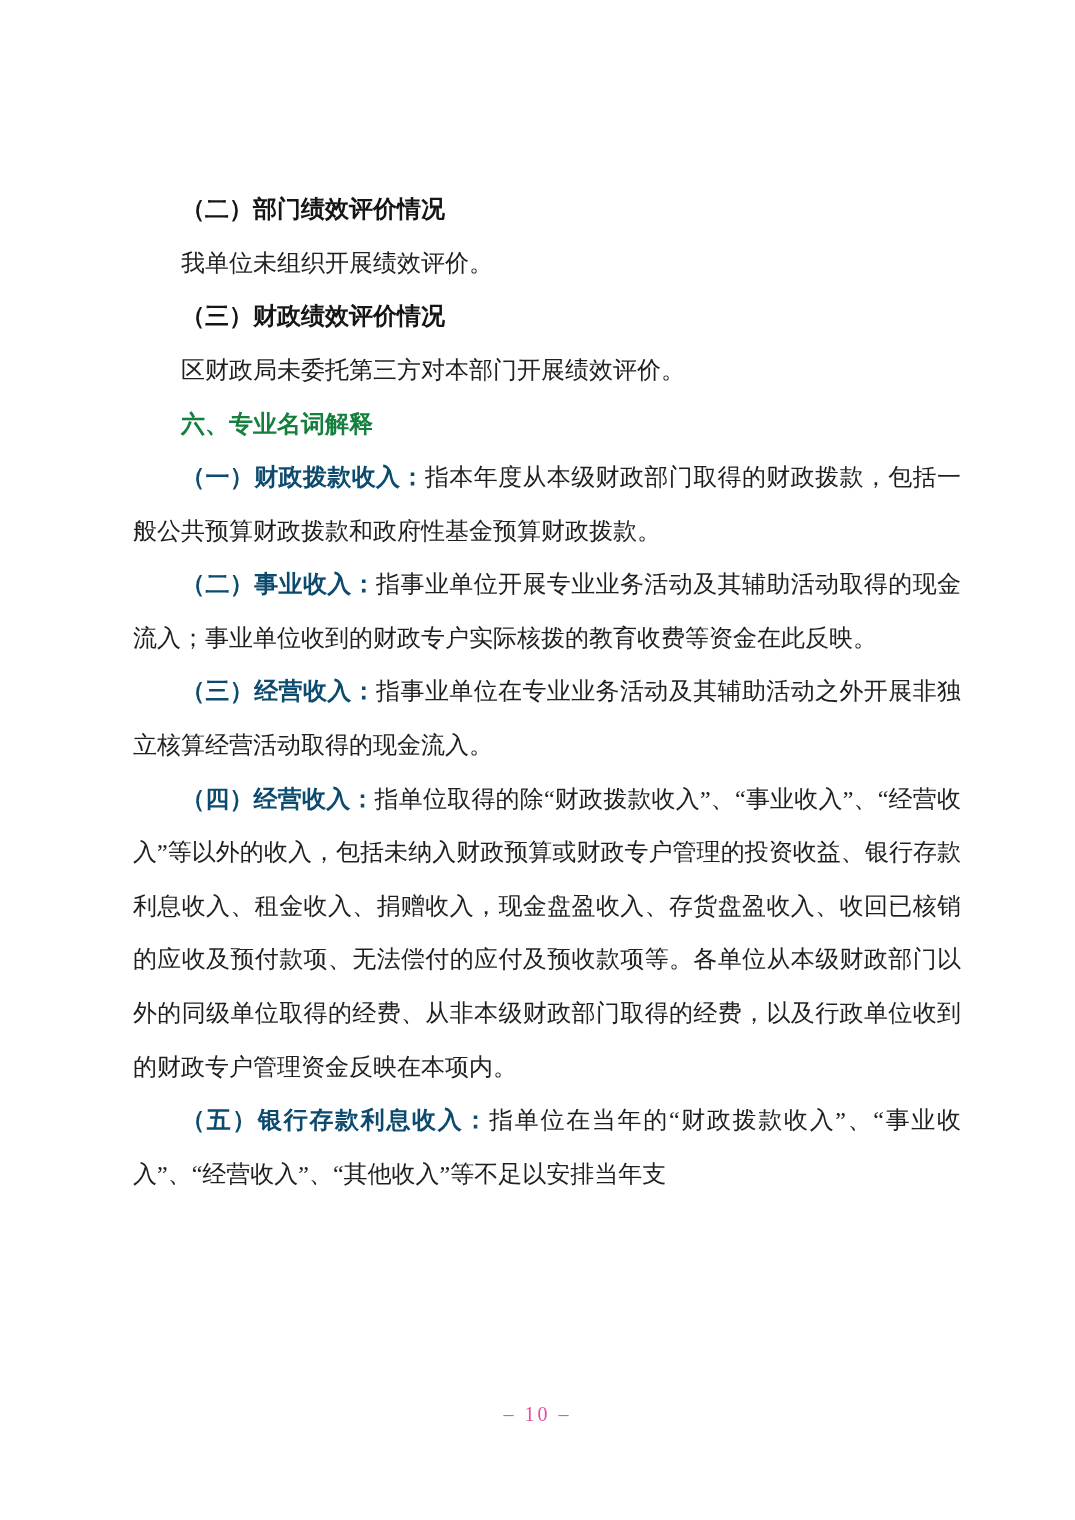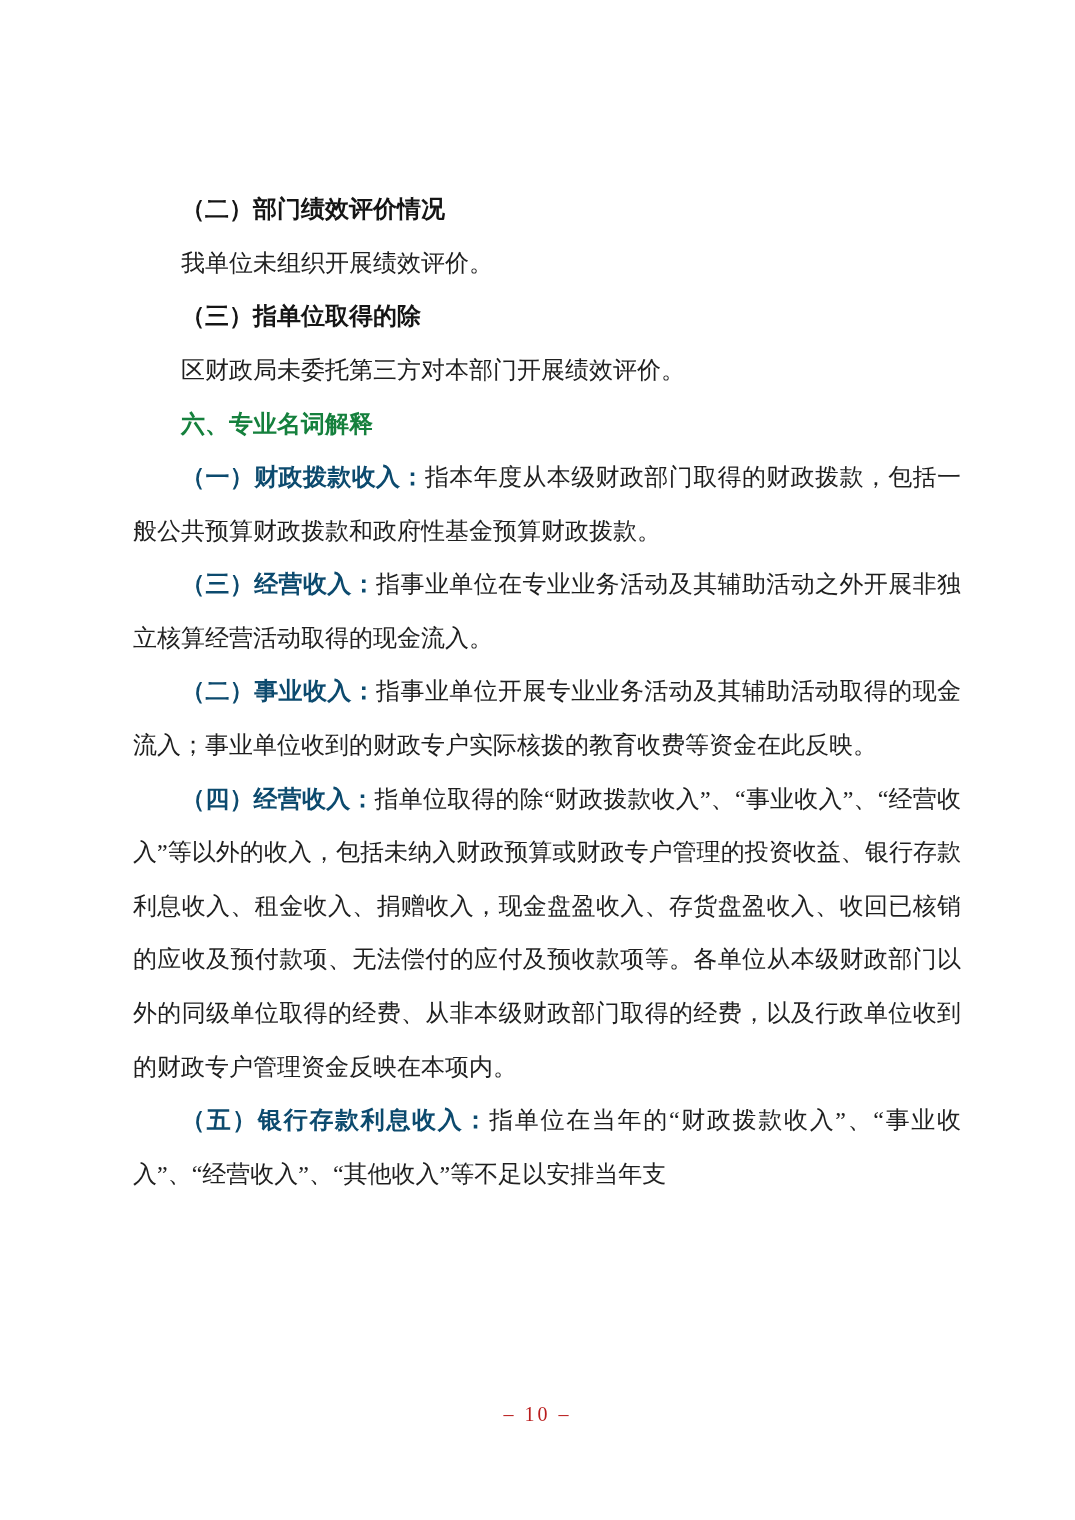--- a/index.html
+++ b/index.html
@@ -33,44 +33,44 @@
   }
   .lead { font-weight: bold; color: #0c4a6e; font-family: Liberation Serif, serif; }
   .page-number {
     position: absolute;
     top: 1403px;
     left: 0;
     width: 100%;
     text-align: center;
     font-size: 20px;
     letter-spacing: 3px;
-    color: #b91c1c;
+    color: #ec4899;
   }
 </style>
 </head>
 <body>
 
 <div class="page">
   <div class="content">
 
     <p class="para subheading">（二）部门绩效评价情况</p>
 
     <p class="para">我单位未组织开展绩效评价。</p>
 
-    <p class="para subheading">（三）指单位取得的除</p>
+    <p class="para subheading">（三）财政绩效评价情况</p>
 
     <p class="para">区财政局未委托第三方对本部门开展绩效评价。</p>
 
     <p class="para heading">六、专业名词解释</p>
 
     <p class="para term"><span class="lead">（一）财政拨款收入：</span><span>指本年度从本级财政部门取得的财政拨款，包括一般公共预算财政拨款和政府性基金预算财政拨款。</span></p>
 
+    <p class="para term"><span class="lead">（二）事业收入：</span><span>指事业单位开展专业业务活动及其辅助活动取得的现金流入；事业单位收到的财政专户实际核拨的教育收费等资金在此反映。</span></p>
+
     <p class="para term"><span class="lead">（三）经营收入：</span><span>指事业单位在专业业务活动及其辅助活动之外开展非独立核算经营活动取得的现金流入。</span></p>
-
-    <p class="para term"><span class="lead">（二）事业收入：</span><span>指事业单位开展专业业务活动及其辅助活动取得的现金流入；事业单位收到的财政专户实际核拨的教育收费等资金在此反映。</span></p>
 
     <p class="para term"><span class="lead">（四）经营收入：</span><span>指单位取得的除“财政拨款收入”、“事业收入”、“经营收入”等以外的收入，包括未纳入财政预算或财政专户管理的投资收益、银行存款利息收入、租金收入、捐赠收入，现金盘盈收入、存货盘盈收入、收回已核销的应收及预付款项、无法偿付的应付及预收款项等。各单位从本级财政部门以外的同级单位取得的经费、从非本级财政部门取得的经费，以及行政单位收到的财政专户管理资金反映在本项内。</span></p>
 
     <p class="para term"><span class="lead">（五）银行存款利息收入：</span><span>指单位在当年的“财政拨款收入”、“事业收入”、“经营收入”、“其他收入”等不足以安排当年支</span></p>
 
   </div>
 
   <div class="page-number">– 10 –</div>
 </div>
 

